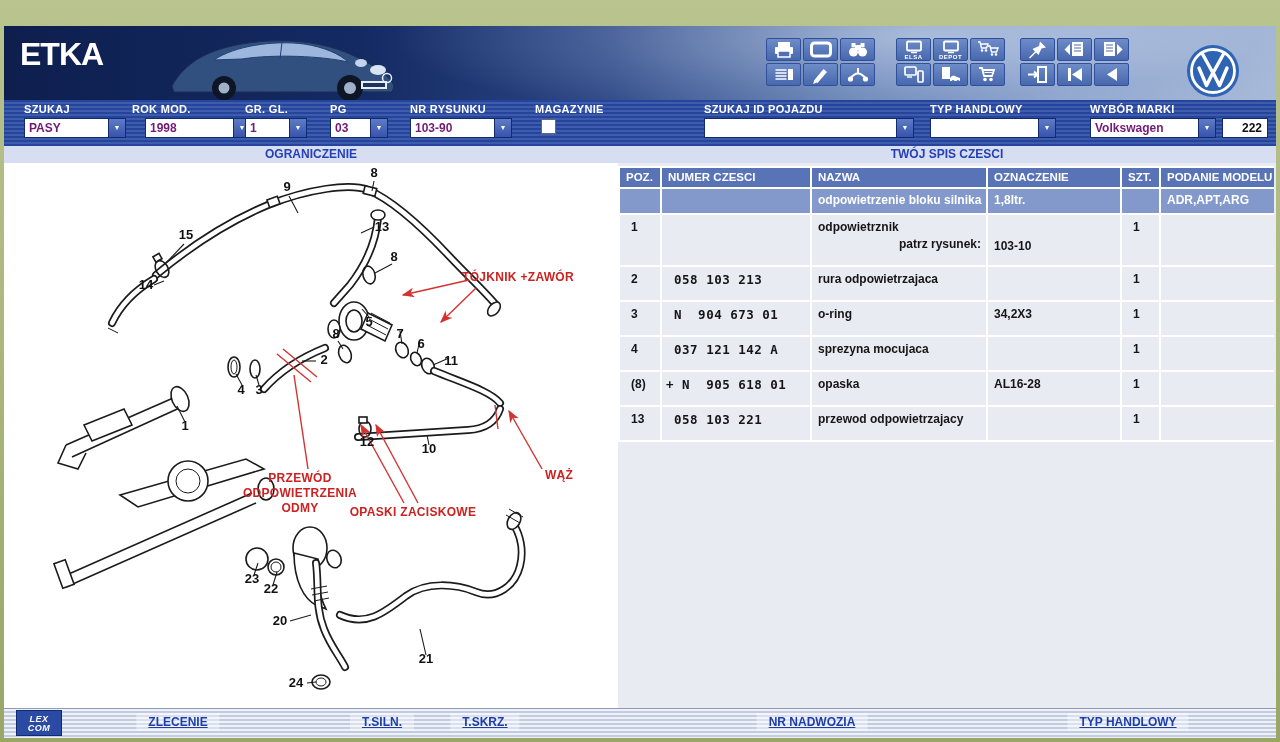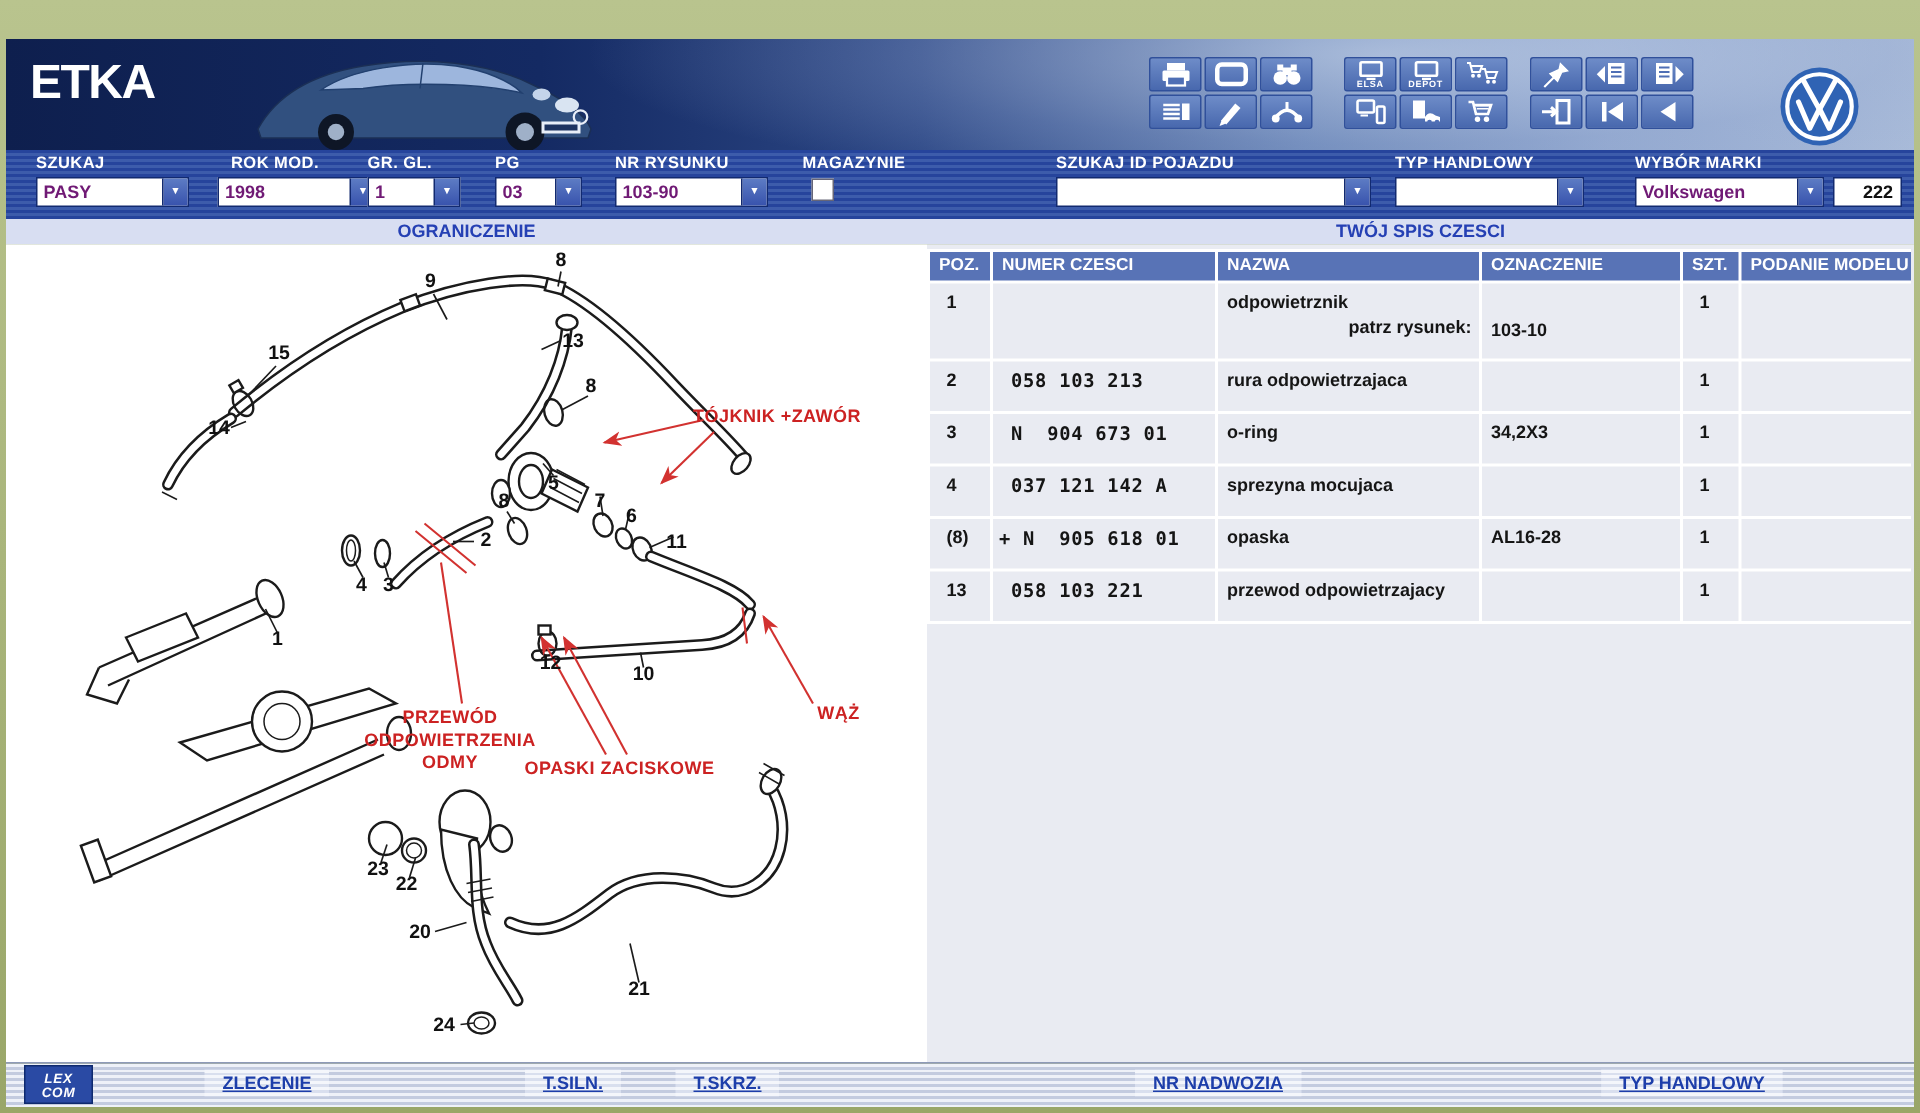--- a/index.html
+++ b/index.html
@@ -244,21 +244,21 @@
 
   <div class="formbar" id="formbar">
     <div class="flabel" style="left:531px">MAGAZYNIE</div>
     <div class="fcheckbox"></div>
     <div class="fcounter">222</div>
   <div class="flabel" style="left: 20px;">SZUKAJ</div>
       <div class="ffield" style="left: 20px; width: 102px;">
         <span class="fval">PASY</span>
         <span class="farrow">▼</span>
       </div>
-      <div class="flabel" style="left: 150px;">ROK MOD.</div>
+      <div class="flabel" style="left: 128px;">ROK MOD.</div>
       <div class="ffield" style="left: 141px; width: 106px;">
         <span class="fval">1998</span>
         <span class="farrow">▼</span>
       </div>
       <div class="flabel" style="left: 241px;">GR. GL.</div>
       <div class="ffield" style="left: 241px; width: 62px;">
         <span class="fval">1</span>
         <span class="farrow">▼</span>
       </div>
       <div class="flabel" style="left: 326px;">PG</div>
@@ -448,20 +448,28 @@
     <div class="right-panel">
       <div class="tablewrap" id="table">
           <div class="trow ">
             <div class="th">POZ.</div>
             <div class="th">NUMER CZESCI</div>
             <div class="th">NAZWA</div>
             <div class="th">OZNACZENIE</div>
             <div class="th">SZT.</div>
             <div class="th">PODANIE MODELU</div>
           </div>
+          <div class="trow ">
+            <div class="tg"></div>
+            <div class="tg"></div>
+            <div class="tg">odpowietrzenie bloku silnika</div>
+            <div class="tg">1,8ltr.</div>
+            <div class="tg"></div>
+            <div class="tg">ADR,APT,ARG</div>
+          </div>
           <div class="trow tall">
             <div class="td poz">1</div>
             <div class="td num"></div>
             <div class="td">
               <div>odpowietrznik</div>
               <div class="l2">patrz rysunek:</div>
             </div>
             <div class="td">
               <div>&nbsp;</div>
               <div class="l2l">103-10</div>

